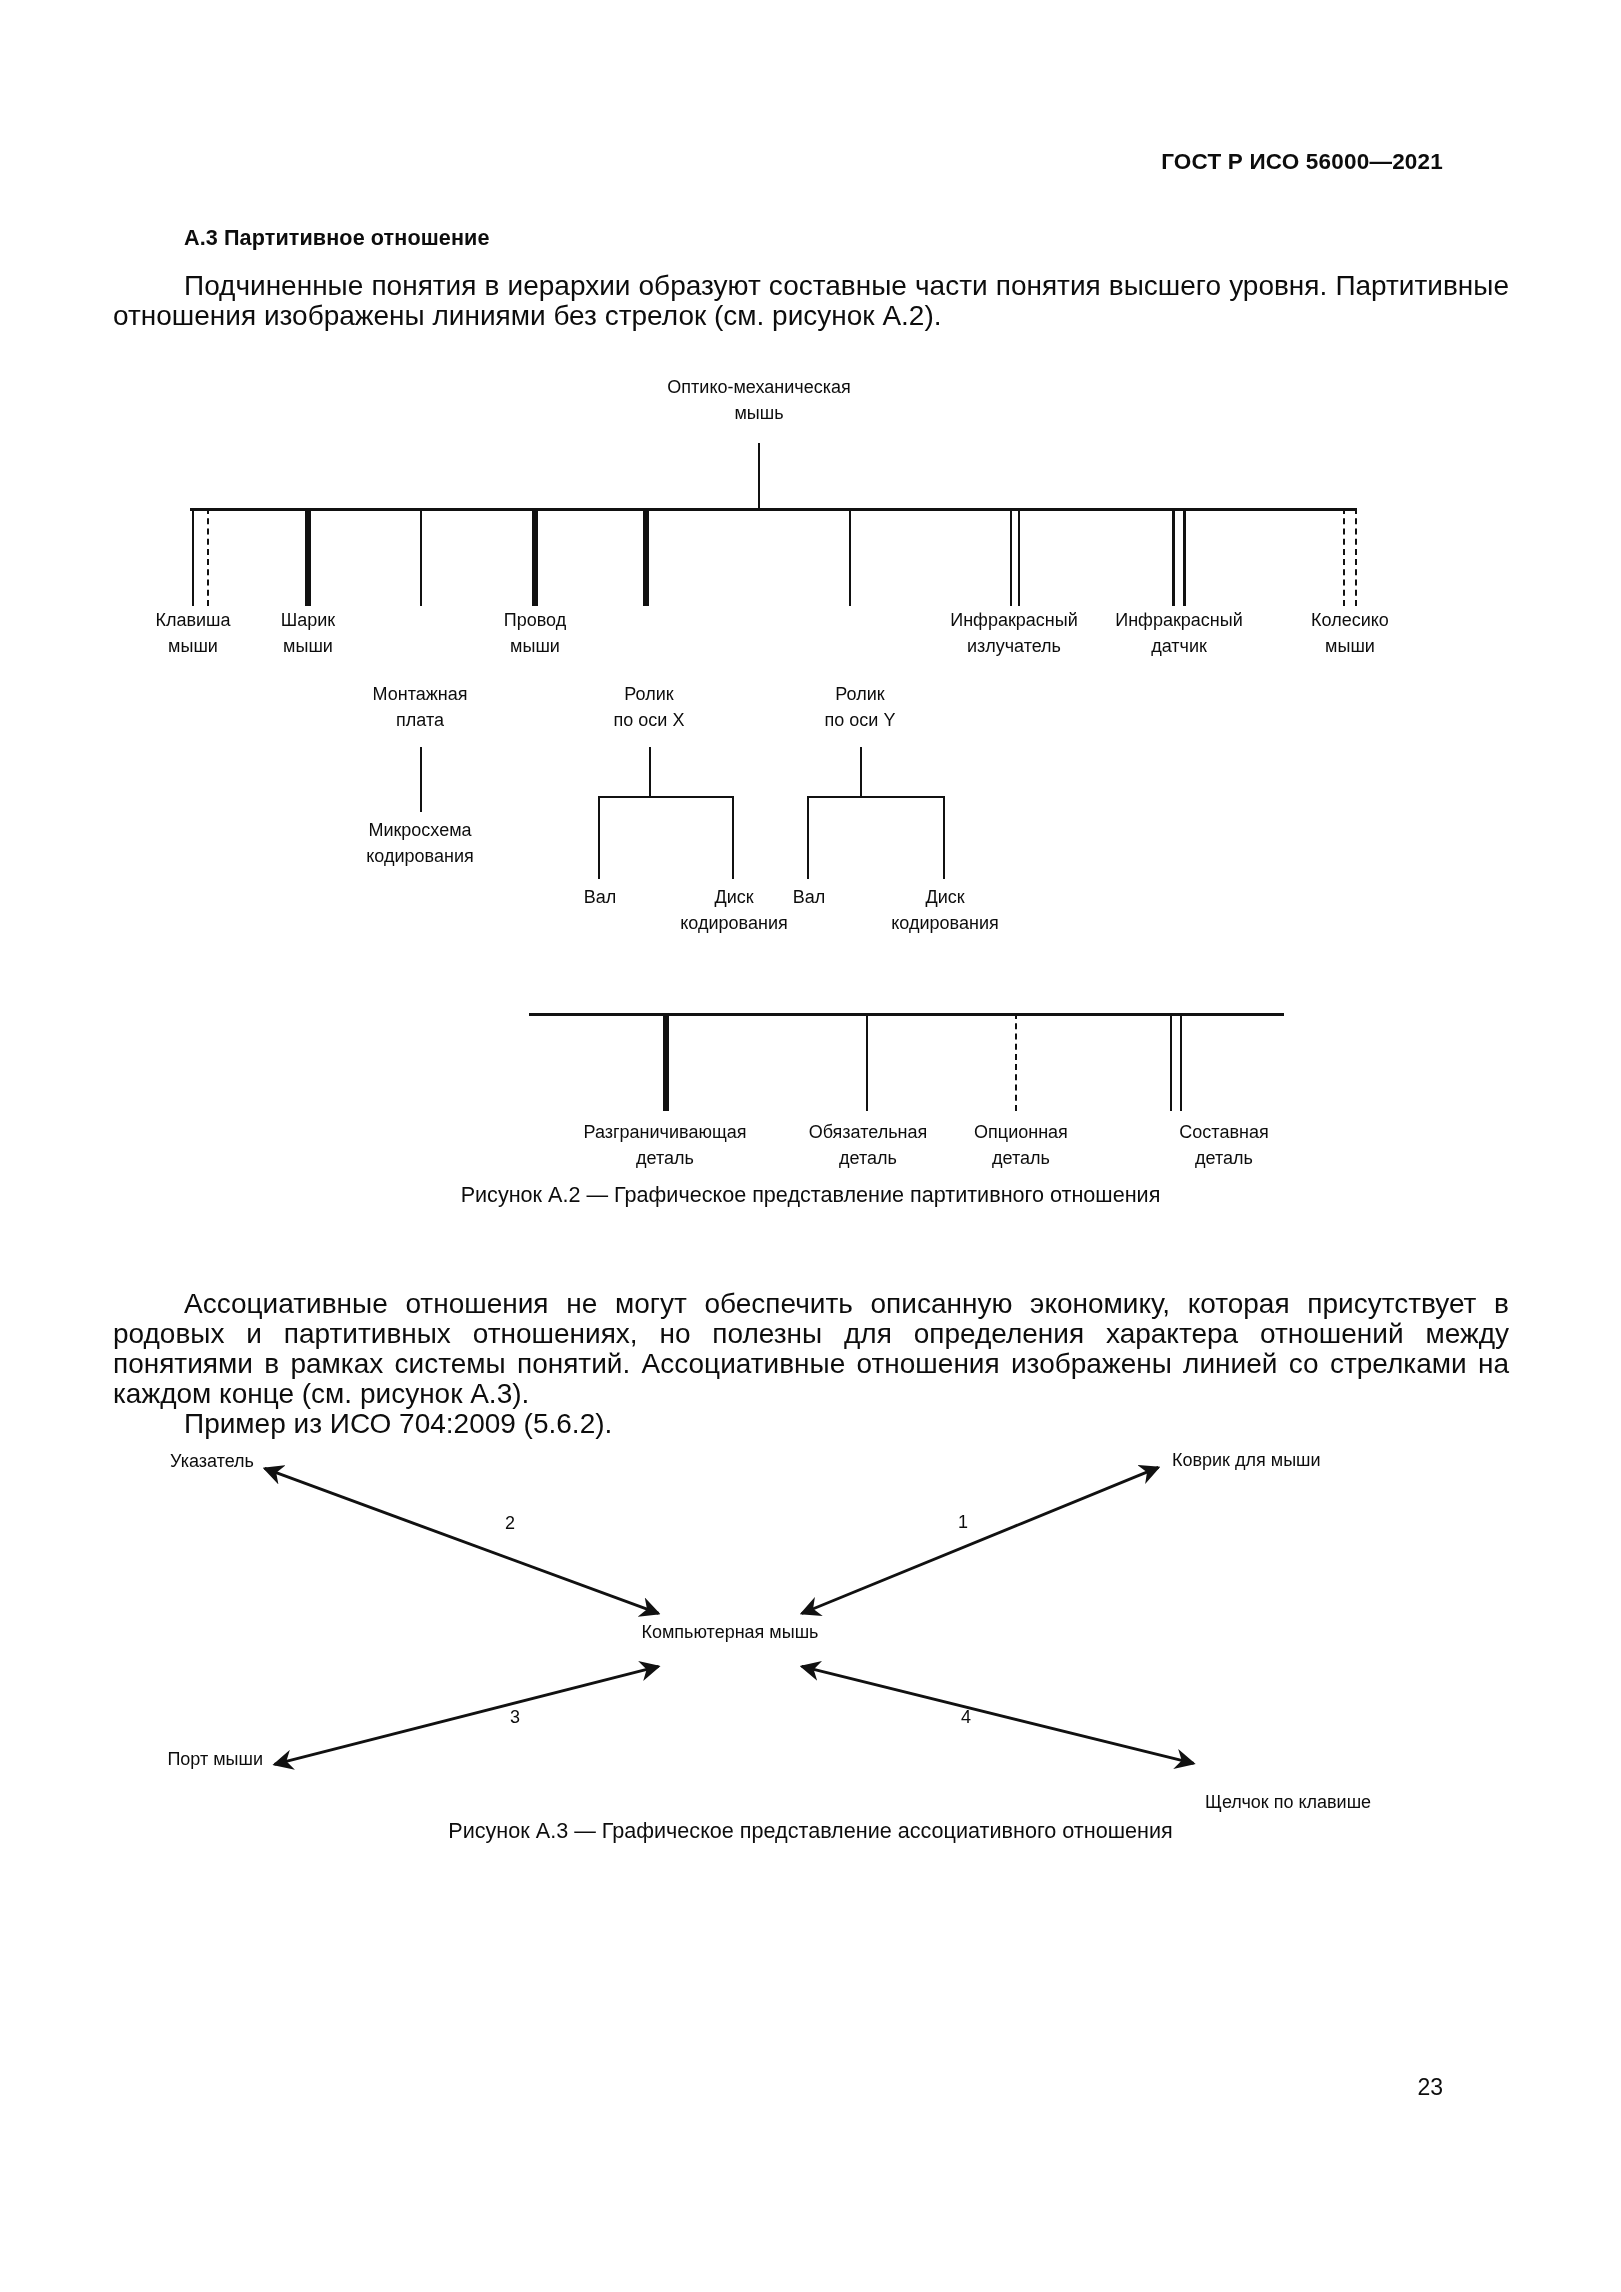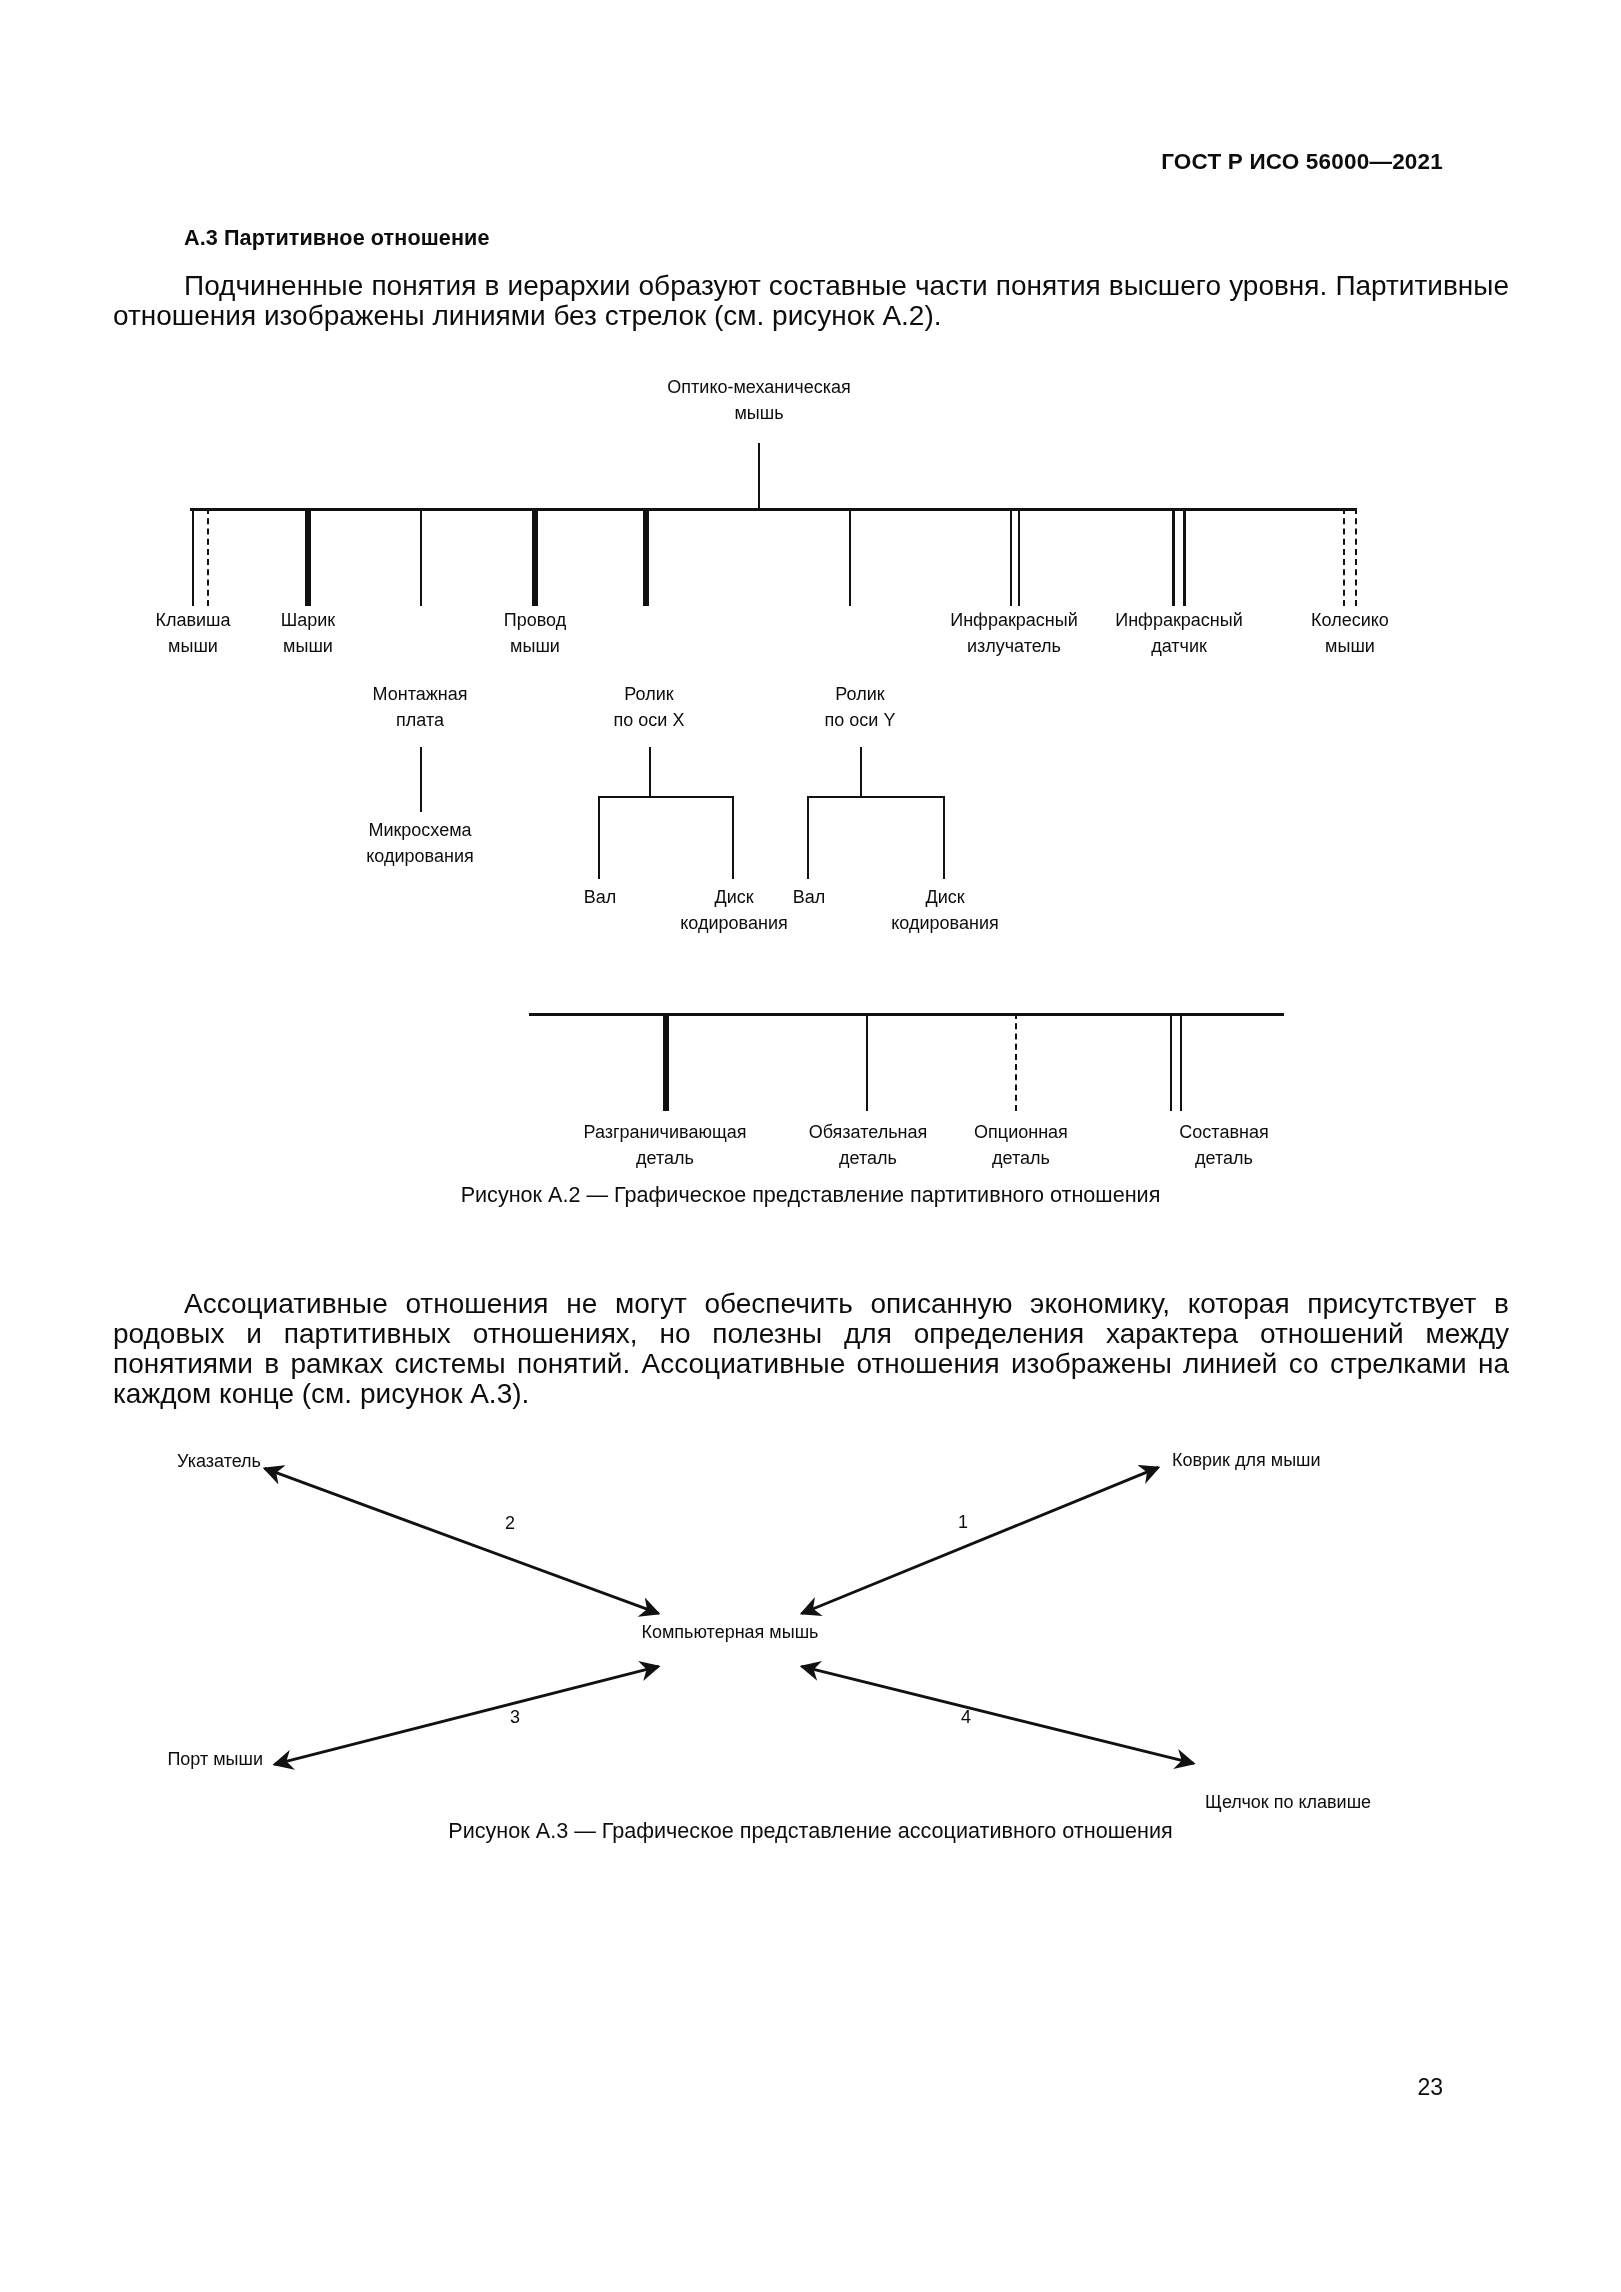--- a/index.html
+++ b/index.html
@@ -169,20 +169,21 @@
     <div class="node" style="left:1021px; top:1120px; width:191px;">Опционная
 деталь</div>
     <div class="node" style="left:1224px; top:1120px; width:186px;">Составная
 деталь</div>
 
     <div class="caption" style="top:1182px;">Рисунок А.2 — Графическое представление партитивного отношения</div>
   </div>
 
   <div class="col" style="top:1269px;">
     <p class="para" style="margin-top:19.6px;">Ассоциативные отношения не могут обеспечить описанную экономику, которая присутствует в родовых и партитивных отношениях, но полезны для определения характера отношений между понятиями в рамках системы понятий. Ассоциативные отношения изображены линией со стрелками на каждом конце (см. рисунок А.3).</p>
+    <p class="para noind">Пример из ИСО 704:2009 (5.6.2).</p>
   </div>
 
   <div class="diagram">
 
     <svg class="arrows" width="1621" height="2293" viewBox="0 0 1654 2339">
       <defs>
         <marker id="ah" viewBox="0 0 10 10" refX="9" refY="5" markerWidth="7" markerHeight="7" orient="auto-start-reverse">
           <path d="M 0 0 L 10 5 L 0 10 L 3 5 z" fill="#111"></path>
         </marker>
       </defs>
@@ -191,21 +192,21 @@
 
       <line x1="818" y1="1646" x2="1182" y2="1497" stroke="#111" stroke-width="3" marker-start="url(#ah)" marker-end="url(#ah)"></line>
 
       <line x1="280" y1="1800" x2="672" y2="1700" stroke="#111" stroke-width="3" marker-start="url(#ah)" marker-end="url(#ah)"></line>
 
       <line x1="818" y1="1700" x2="1218" y2="1799" stroke="#111" stroke-width="3" marker-start="url(#ah)" marker-end="url(#ah)"></line>
     </svg>
 
     <div class="node" style="left:730px; top:1620px; width:294px;">Компьютерная мышь</div>
 
-    <div class="node righted" style="left:261px; top:1449px; width:235px;">Указатель</div>
+    <div class="node righted" style="left:254px; top:1449px; width:235px;">Указатель</div>
     <div class="node lefted" style="left:1172px; top:1448px; width:274px;">Коврик для мыши</div>
     <div class="node righted" style="left:263px; top:1747px; width:235px;">Порт мыши</div>
     <div class="node lefted" style="left:1205px; top:1746px; width:294px;margin-top:44px;">Щелчок по клавише</div>
 
     <div class="node" style="left:510px; top:1511px; width:39px;">2</div>
     <div class="node" style="left:963px; top:1510px; width:39px;">1</div>
     <div class="node" style="left:515px; top:1705px; width:39px;">3</div>
     <div class="node" style="left:966px; top:1705px; width:39px;">4</div>
 
     <div class="caption" style="top:1818px;">Рисунок А.3 — Графическое представление ассоциативного отношения</div>

